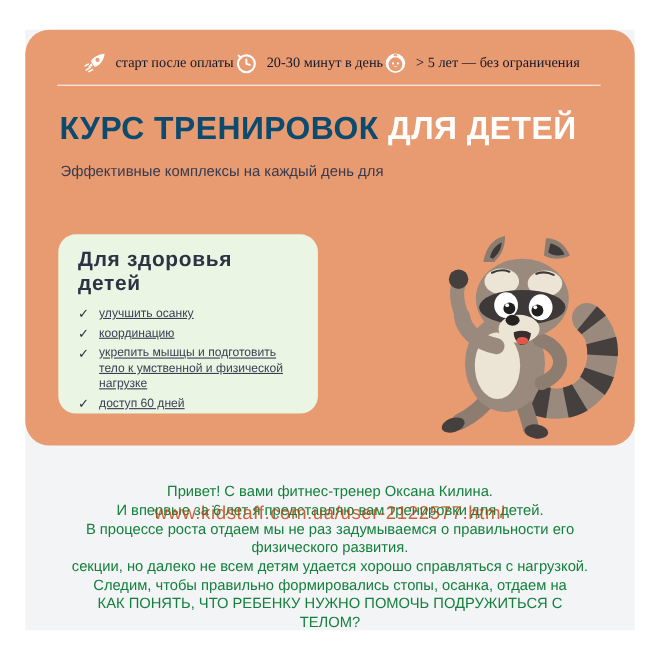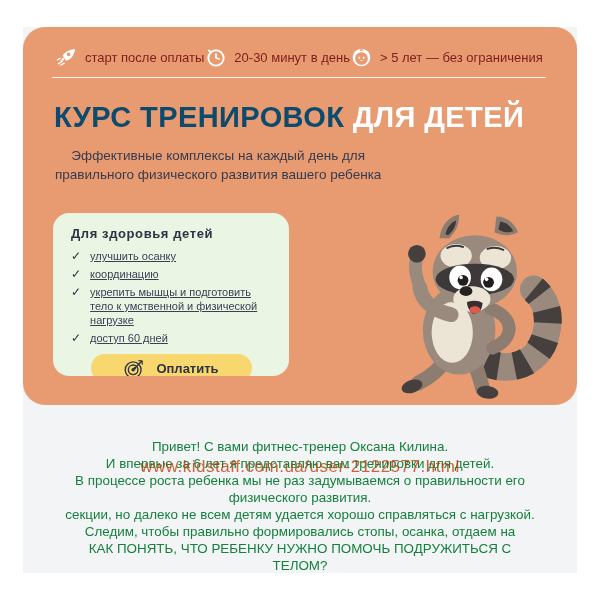--- a/index.html
+++ b/index.html
@@ -2,36 +2,36 @@
 <html><head>
 <meta charset="utf-8">
 <style>
   html,body{margin:0;padding:0;background:#ffffff;}
   .page{position:relative;width:600px;height:600px;background:#ffffff;overflow:hidden;
         font-family:"Liberation Sans", sans-serif;}
   .content{position:absolute;left:23px;top:27px;width:554px;height:546px;background:#f3f4f6;}
   .hero-card{position:absolute;left:0;top:0;width:554px;height:378px;background:#e89a71;border-radius:22px;}
 
   .topbar{position:absolute;left:32px;right:30px;top:16px;height:28px;display:flex;
-          justify-content:flex-start;align-items:center;color:#7f1d1d;}
+          justify-content:center;align-items:center;color:#0f172a;font-family:Liberation Serif, serif;}
   .topbar-item{display:flex;align-items:center;gap:7px;font-size:13px;white-space:nowrap;}
   .ticon{display:inline-flex;width:23px;height:23px;}
   .ticon svg{width:23px;height:23px;}
 
   .divider{position:absolute;left:29px;right:31px;top:50px;height:1px;background:rgba(255,255,255,0.9);}
 
   .title{position:absolute;left:31px;top:74px;margin:0;font-size:29px;font-weight:700;
          letter-spacing:.4px;color:#ffffff;white-space:nowrap;}
   .title .accent{color:#0c4a6e;}
 
   .subtitle{position:absolute;left:32px;top:119px;margin:0;font-size:13.5px;line-height:19px;color:#363b4e;text-align:center;}
 
   .benefits-card{position:absolute;left:30px;top:186px;width:236px;height:163px;background:#eaf5e3;
                  border-radius:16px;padding:13px 18px;box-sizing:border-box;overflow:hidden;}
-  .benefits-heading{font-size:13px;font-weight:700;color:#2e3344;letter-spacing:.6px;}
+  .benefits-heading{font-size:19px;font-weight:700;color:#2e3344;letter-spacing:.6px;}
   .benefits-list{margin-top:8px;display:flex;flex-direction:column;gap:4px;}
   .benefit-row{display:flex;gap:9px;align-items:flex-start;}
   .check{font-size:12px;line-height:14px;color:#2e3344;flex:0 0 auto;}
   .benefit-text{font-size:11px;line-height:14px;color:#3a3f52;max-width:170px;text-decoration:underline;}
   .pay-btn{margin:9px auto 4px auto;width:161px;height:28px;border-radius:14px;background:#f8d76e;border:none;
            display:flex;align-items:center;justify-content:center;gap:9px;font-family:"Liberation Sans",sans-serif;
            font-size:13px;font-weight:700;color:#2e3344;cursor:pointer;}
   .target{display:inline-flex;width:24px;height:24px;}
   .target svg{width:24px;height:24px;}
 
@@ -90,21 +90,20 @@
           <span>&gt; 5 лет — без ограничения</span>
         </div>
       </div>
 
       <div class="divider"></div>
 
       <h1 class="title"><span class="accent">КУРС ТРЕНИРОВОК</span><span> ДЛЯ ДЕТЕЙ</span></h1>
 
       <p class="subtitle">
         <span>Эффективные комплексы на каждый день для</span><br>
-        <span>правильного физического развития вашего ребенка</span>
       </p>
 
       <div class="benefits-card">
         <div class="benefits-heading">Для здоровья детей</div>
         <div class="benefits-list">
           <div class="benefit-row">
             <span class="check">✓</span>
             <span class="benefit-text">улучшить осанку</span>
           </div>
           <div class="benefit-row">
@@ -176,21 +175,21 @@
           <ellipse cx="111" cy="92" rx="6.5" ry="5" fill="#262222"></ellipse>
           <path d="M112,103 Q122,100 128,104 Q127,115 118,115 Q112,110 112,103 Z" fill="#382e2d"></path>
           <ellipse cx="120" cy="111" rx="5.5" ry="3.5" fill="#e2574b"></ellipse>
         </svg>
       </div>
     </div>
 
     <div class="intro">
       <div>Привет! С вами фитнес-тренер Оксана Килина.</div>
       <div>И впервые за 6 лет я представляю вам тренировки для детей.</div>
-      <div>В процессе роста ребенка мы не раз задумываемся о правильности его</div>
+      <div>В процессе роста отдаем мы не раз задумываемся о правильности его</div>
       <div>физического развития.</div>
       <div>секции, но далеко не всем детям удается хорошо справляться с нагрузкой.</div>
       <div>Следим, чтобы правильно формировались стопы, осанка, отдаем на</div>
       <div>КАК ПОНЯТЬ, ЧТО РЕБЕНКУ НУЖНО ПОМОЧЬ ПОДРУЖИТЬСЯ С</div>
       <div>ТЕЛОМ?</div>
     </div>
 
     <div class="watermark">www.kidstaff.com.ua/user-2122577.html</div>
   </div>
 </div>

